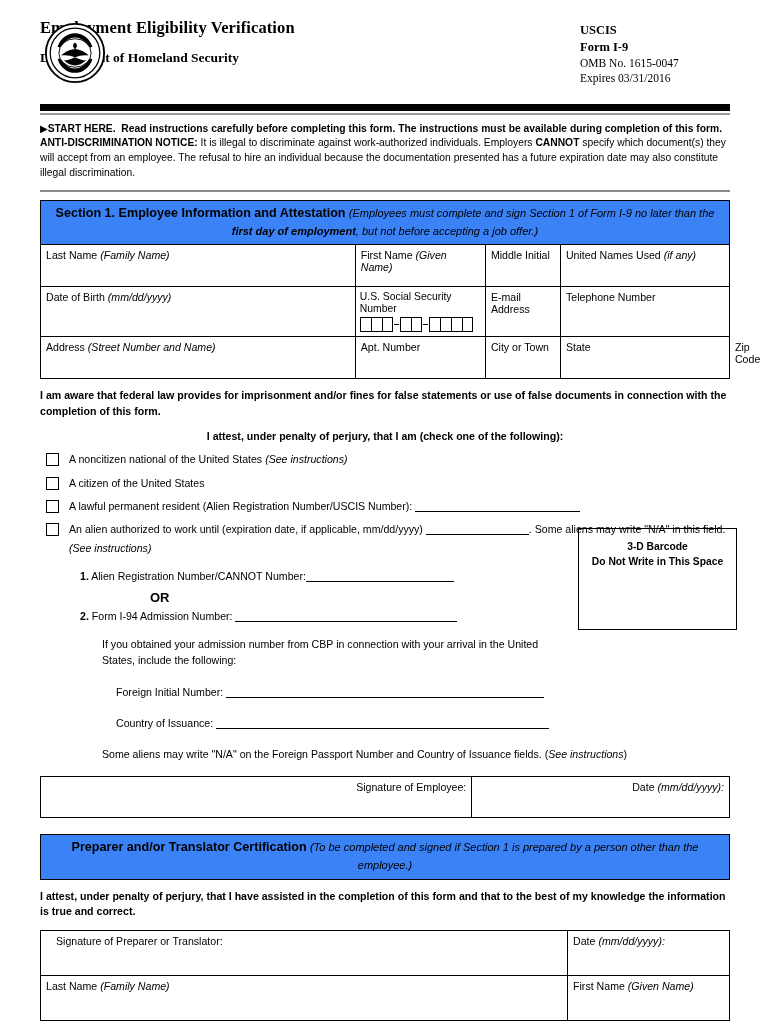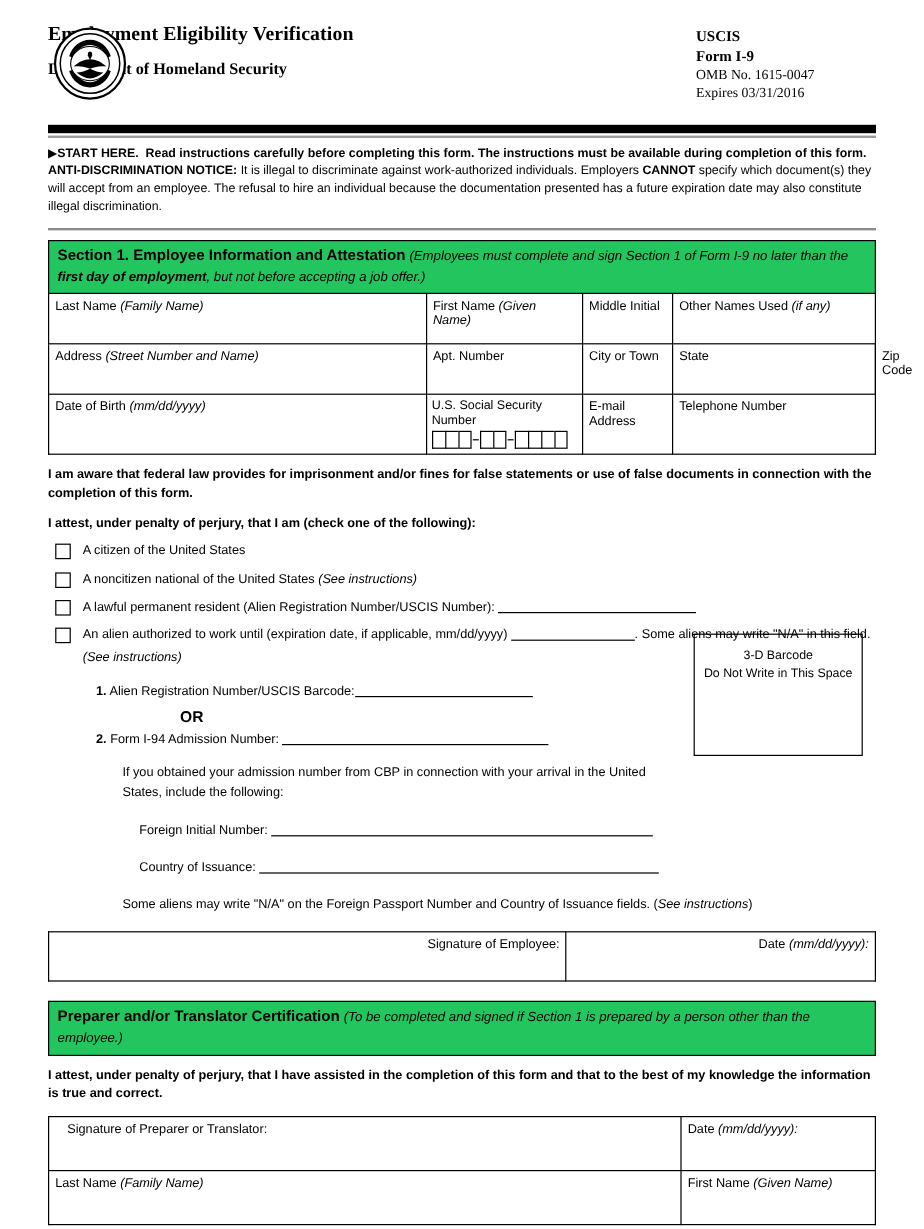--- a/index.html
+++ b/index.html
@@ -23,58 +23,58 @@
 
   .rule-thick{height:7px;background:#000;margin-top:8px;}
   .rule-thin{height:1.5px;background:#9a9a9a;margin-top:2px;}
 
   
   .instr{font-size:10.3px;line-height:1.45;margin-top:7px;}
   .instr b{font-weight:bold;}
   .arrow{font-size:10px;}
 
   
-  .sec-head{border:1.2px solid #000;background:#22c55e;
-            padding:4px 7px 5px;font-size:11.6px;line-height:1.42;}
+  .sec-head{border:1.2px solid #000;background:#3b82f6;
+            padding:4px 7px 5px;font-size:11.6px;line-height:1.42;text-align:center;}
   .sec-head .ttl{font-weight:bold;font-size:12.6px;}
   .sec-head i{font-style:italic;font-size:11px;}
   .sec-head i b{font-weight:bold;font-style:italic;}
 
   table.grid{border-collapse:collapse;width:100%;table-layout:fixed;}
   table.grid td{border:1.2px solid #000;vertical-align:top;
                 padding:4px 5px 3px;font-size:10.6px;height:34px;}
   table.grid td i{font-style:italic;}
   .nb-top{border-top:none !important;}
 
   .ssncell{padding:3px 4px 2px !important;}
   .ssn-boxes{display:flex;align-items:center;margin-top:3px;}
   .ssn-boxes .b{width:11px;height:15px;border:1px solid #000;
                 border-right:none;box-sizing:border-box;}
   .ssn-boxes .b.last{border-right:1px solid #000;}
   .ssn-boxes .dash{width:5px;height:1.4px;background:#000;margin:0 1px;}
 
   
   .att{font-size:10.6px;line-height:1.48;margin-top:9px;font-weight:bold;}
-  .att2{margin-top:9px;}
+  .att2{margin-top:9px;text-align:center;}
   .cbrow{display:flex;align-items:flex-start;margin-top:8px;font-size:10.6px;}
   .cb{width:11px;height:11px;border:1.3px solid #000;flex:0 0 auto;
       margin:1px 10px 0 6px;background:#fff;}
   .cbtxt{line-height:1.45;}
   .cbtxt i{font-style:italic;}
   .uline{display:inline-block;border-bottom:1.3px solid #000;vertical-align:-2px;}
 
   .sub{font-size:10.6px;line-height:1.5;}
   .indent1{margin-left:28px;}
   .indent2{margin-left:40px;}
   .indent3{margin-left:62px;}
   .or{font-weight:bold;font-size:13px;margin:5px 0 4px 110px;}
 
-  .barcode{position:absolute;left:578px;top:528px;width:141px;height:102px;
+  .barcode{position:absolute;left:578px;top:528px;width:159px;height:102px;
            border:1.4px solid #000;box-sizing:border-box;text-align:center;
-           padding-top:11px;font-size:10.3px;font-weight:normal;line-height:1.45;}
+           padding-top:11px;font-size:10.3px;font-weight:bold;line-height:1.45;}
 </style>
 </head>
 <body>
 
 <div class="page">
 
   <div class="hdr">
     <div class="seal">
       <svg viewBox="0 0 100 100" width="62" height="62">
         <circle cx="50" cy="50" r="47" fill="#fff" stroke="#000" stroke-width="3"></circle>
@@ -130,103 +130,103 @@
         <td style="width:47%;" class="nb-top">
           <span>Last Name </span><i>(Family Name)</i>
         </td>
         <td style="width:18.5%;" class="nb-top">
           <span>First Name </span><i>(Given Name)</i>
         </td>
         <td style="width:10%;" class="nb-top">
           <span>Middle Initial</span>
         </td>
         <td style="width:24.5%;" class="nb-top">
-          <span>Other Names Used </span><i>(if any)</i>
+          <span>United Names Used </span><i>(if any)</i>
+        </td>
+      </tr>
+      <tr>
+        <td style="width:19.5%;height:42px;">
+          <span>Date of Birth </span><i>(mm/dd/yyyy)</i>
+        </td>
+        <td style="width:19%;height:42px;" class="ssncell">
+          <span style="font-size:10.4px;">U.S. Social Security Number</span>
+          <div class="ssn-boxes">
+            <div class="b"></div>
+            <div class="b"></div>
+            <div class="b last"></div>
+            <div class="dash"></div>
+            <div class="b"></div>
+            <div class="b last"></div>
+            <div class="dash"></div>
+            <div class="b"></div>
+            <div class="b"></div>
+            <div class="b"></div>
+            <div class="b last"></div>
+          </div>
+        </td>
+        <td style="width:40%;height:42px;">
+          <span>E-mail Address</span>
+        </td>
+        <td style="width:21.5%;height:42px;">
+          <span>Telephone Number</span>
         </td>
       </tr>
       <tr>
         <td style="width:38%;">
           <span>Address </span><i>(Street Number and Name)</i>
         </td>
         <td style="width:11.5%;">
           <span>Apt. Number</span>
         </td>
         <td style="width:25%;">
           <span>City or Town</span>
         </td>
         <td style="width:8%;">
           <span>State</span>
         </td>
         <td style="width:17.5%;">
           <span>Zip Code</span>
         </td>
       </tr>
-      <tr>
-        <td style="width:19.5%;height:42px;">
-          <span>Date of Birth </span><i>(mm/dd/yyyy)</i>
-        </td>
-        <td style="width:19%;height:42px;" class="ssncell">
-          <span style="font-size:10.4px;">U.S. Social Security Number</span>
-          <div class="ssn-boxes">
-            <div class="b"></div>
-            <div class="b"></div>
-            <div class="b last"></div>
-            <div class="dash"></div>
-            <div class="b"></div>
-            <div class="b last"></div>
-            <div class="dash"></div>
-            <div class="b"></div>
-            <div class="b"></div>
-            <div class="b"></div>
-            <div class="b last"></div>
-          </div>
-        </td>
-        <td style="width:40%;height:42px;">
-          <span>E-mail Address</span>
-        </td>
-        <td style="width:21.5%;height:42px;">
-          <span>Telephone Number</span>
-        </td>
-      </tr>
     </tbody>
       </table>
 
     <div class="att">I am aware that federal law provides for imprisonment and/or fines for false statements or use of false documents in connection with the completion of this form.</div>
     <div class="att att2">I attest, under penalty of perjury, that I am (check one of the following):</div>
-
-    <div class="cbrow">
-      <div class="cb"></div>
-      <div class="cbtxt">A citizen of the United States</div>
-    </div>
 
     <div class="cbrow">
       <div class="cb"></div>
       <div class="cbtxt">
         <span>A noncitizen national of the United States </span><i>(See instructions)</i>
       </div>
+    </div>
+
+    <div class="cbrow">
+      <div class="cb"></div>
+      <div class="cbtxt">A citizen of the United States</div>
     </div>
 
     <div class="cbrow">
       <div class="cb"></div>
       <div class="cbtxt">
         <span>A lawful permanent resident (Alien Registration Number/USCIS Number): </span><span class="uline" style="width:165px;"></span>
       </div>
     </div>
 
     <div class="cbrow">
       <div class="cb"></div>
       <div class="cbtxt">
         <span>An alien authorized to work until (expiration date, if applicable, mm/dd/yyyy) </span><span class="uline" style="width:103px;"></span><span>. Some aliens may write "N/A" in this field.</span>
         <div style="margin-top:3px;"><i>(See instructions)</i></div>
       </div>
     </div>
 
 
     <div class="sub indent2" style="margin-top:13px;">
-      <b>1.</b><span> Alien Registration Number/USCIS Barcode:</span><span class="uline" style="width:148px;"></span>
+      <b>1.</b><span> Alien Registration Number/CANNOT Number:</span><span class="uline" style="width:148px;"></span>
     </div>
 
     <div class="or">OR</div>
 
     <div class="sub indent2">
       <b>2.</b><span> Form I-94 Admission Number:</span> <span class="uline" style="width:222px;"></span>
     </div>
 
     <div class="sub indent3" style="margin-top:12px;width:470px;">If you obtained your admission number from CBP in connection with your arrival in the United States, include the following:</div>
 

